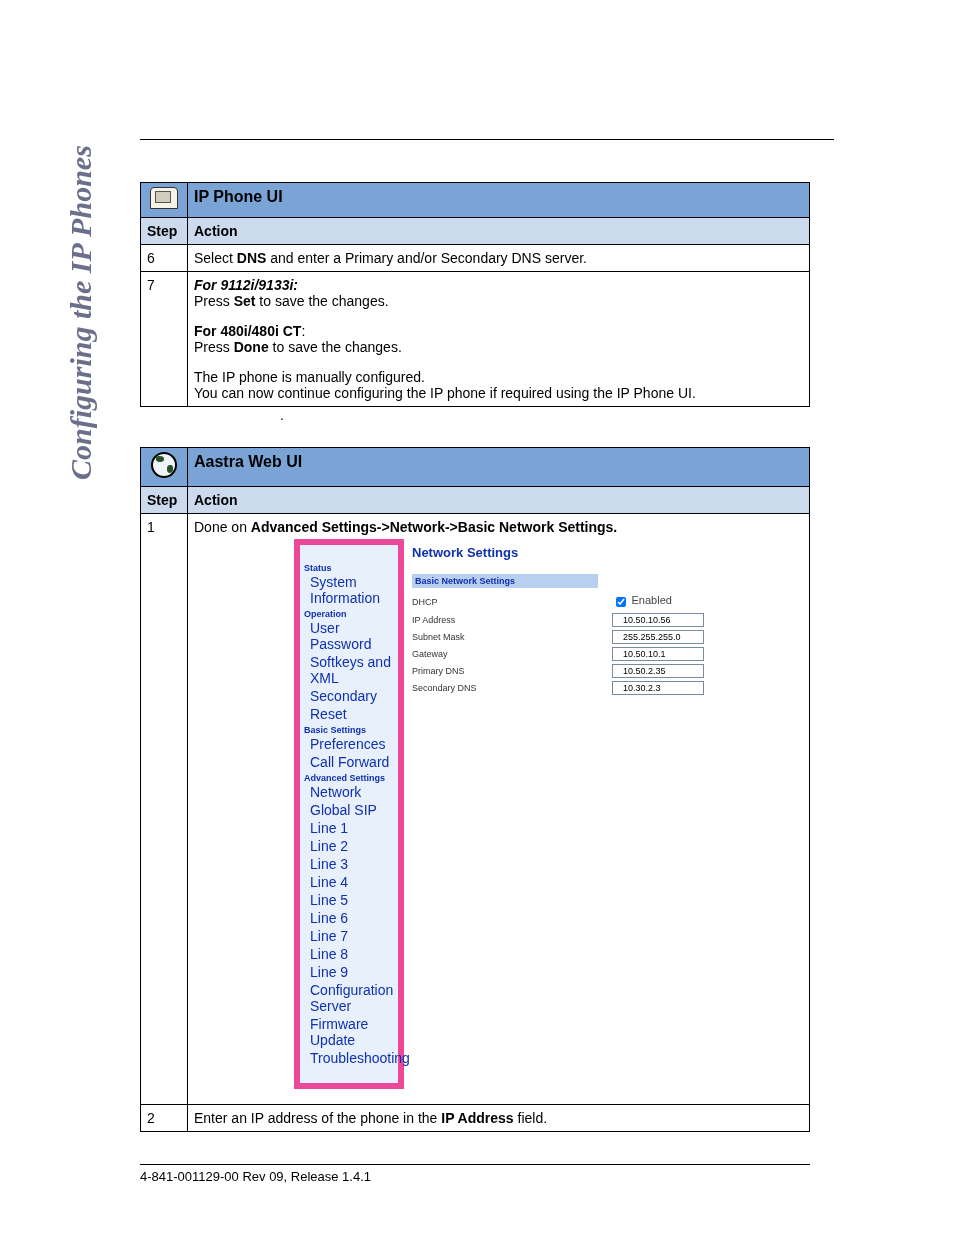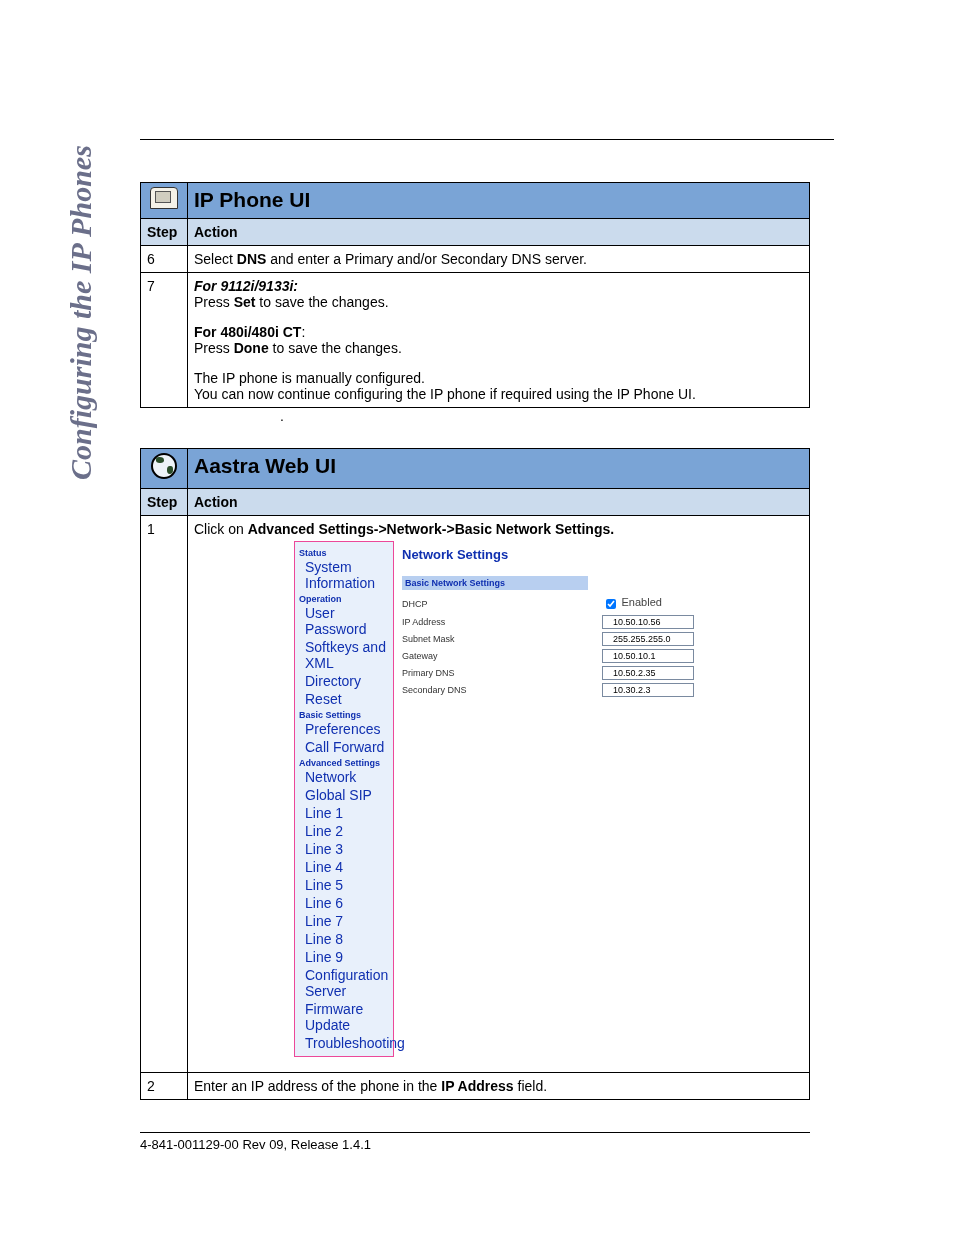--- a/index.html
+++ b/index.html
@@ -39,21 +39,21 @@
     border-collapse: collapse;
     font-size: 14px;
   }
   table.outer th, table.outer td {
     border: 1px solid #000;
     padding: 5px 6px;
     vertical-align: top;
     text-align: left;
   }
   th.step, td.step { width: 34px; }
-  .title-row td { background: #7aa4d6; font-weight: bold; font-size: 21px; padding: 6px 6px; }
+  .title-row td { background: #7aa4d6; font-weight: bold; font-size: 16px; padding: 6px 6px; }
   .title-row .icon-cell { width: 34px; text-align: center; padding: 4px 2px; }
   .header-row th { background: #cbdbed; font-weight: bold; }
 
   .phone-icon {
     display: inline-block;
     width: 26px; height: 20px;
     background: #f5f2e8;
     border: 1px solid #333;
     border-radius: 4px 4px 0 0;
     position: relative;
@@ -97,22 +97,22 @@
   .webui {
     display: flex;
     width: 420px;
     margin: 4px 0 10px 100px;
     font-size: 9px;
     background: #fff;
   }
   .webui-nav {
     width: 90px;
     background: #e8f0fb;
-    border: 1px solid #ec4899;
-    padding: 4px 4px;
+    border: 6px solid #ec4899;
+    padding: 16px 4px;
   }
   .nav-hdr { color: #1030b0; font-size: 9px; font-weight: bold; margin-top: 2px; }
   .nav-item { color: #1030b0; font-size: 14px; margin-left: 6px; padding: 1px 0; cursor: pointer; }
   .webui-main { flex: 1; padding: 6px 8px; }
   .net-title { color: #1030b0; font-weight: bold; font-size: 13px; margin-bottom: 14px; }
   .bnet-band {
     background: #b8cff0;
     color: #1030b0;
     font-size: 9px;
     font-weight: bold;
@@ -188,30 +188,30 @@
         <td class="icon-cell"><span class="globe-icon"></span></td>
         <td>Aastra Web UI</td>
       </tr>
       <tr class="header-row">
         <th class="step">Step</th>
         <th>Action</th>
       </tr>
       <tr>
         <td class="step">1</td>
         <td>
-          <div><span>Click on </span><b>Advanced Settings-&gt;Network-&gt;Basic Network Settings.</b></div>
+          <div><span>Done on </span><b>Advanced Settings-&gt;Network-&gt;Basic Network Settings.</b></div>
 
           <div class="webui">
             <div class="webui-nav">
               <div class="nav-hdr">Status</div>
               <div class="nav-item">System Information</div>
               <div class="nav-hdr">Operation</div>
               <div class="nav-item">User Password</div>
               <div class="nav-item">Softkeys and XML</div>
-              <div class="nav-item">Directory</div>
+              <div class="nav-item">Secondary</div>
               <div class="nav-item">Reset</div>
               <div class="nav-hdr">Basic Settings</div>
               <div class="nav-item">Preferences</div>
               <div class="nav-item">Call Forward</div>
               <div class="nav-hdr">Advanced Settings</div>
               <div class="nav-item">Network</div>
               <div class="nav-item">Global SIP</div>
               <div class="nav-item">Line 1</div>
               <div class="nav-item">Line 2</div>
               <div class="nav-item">Line 3</div>

